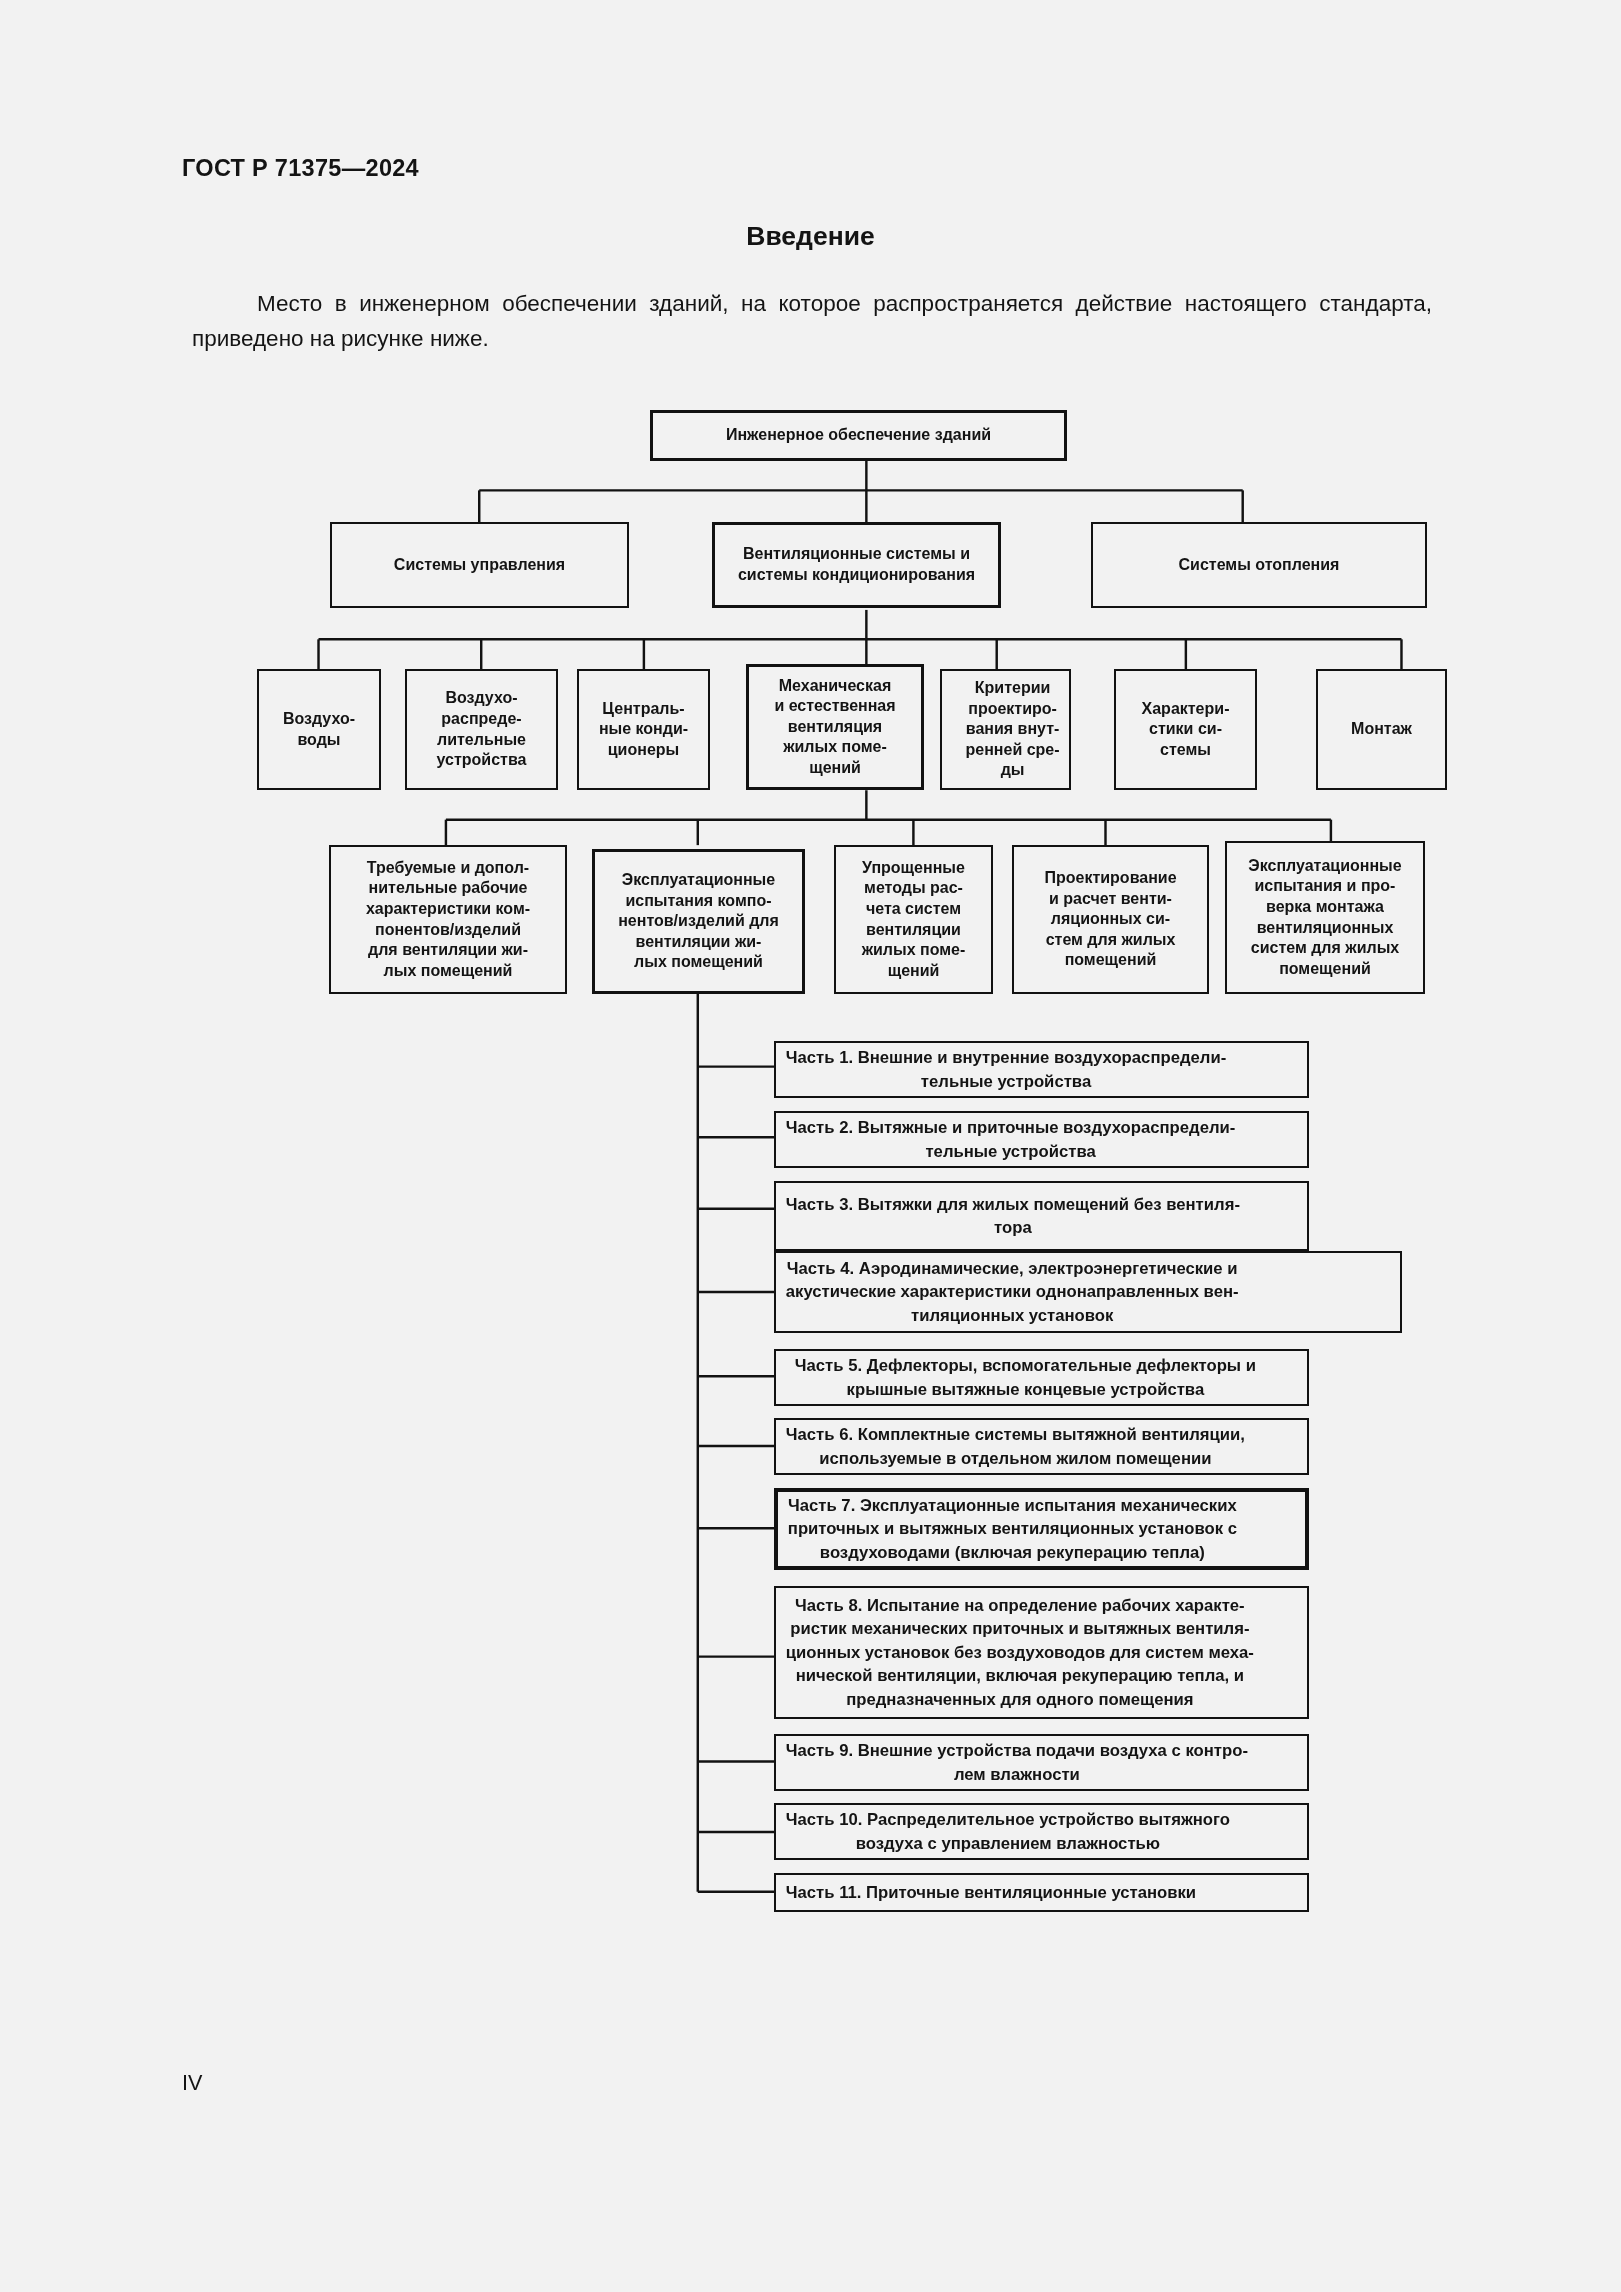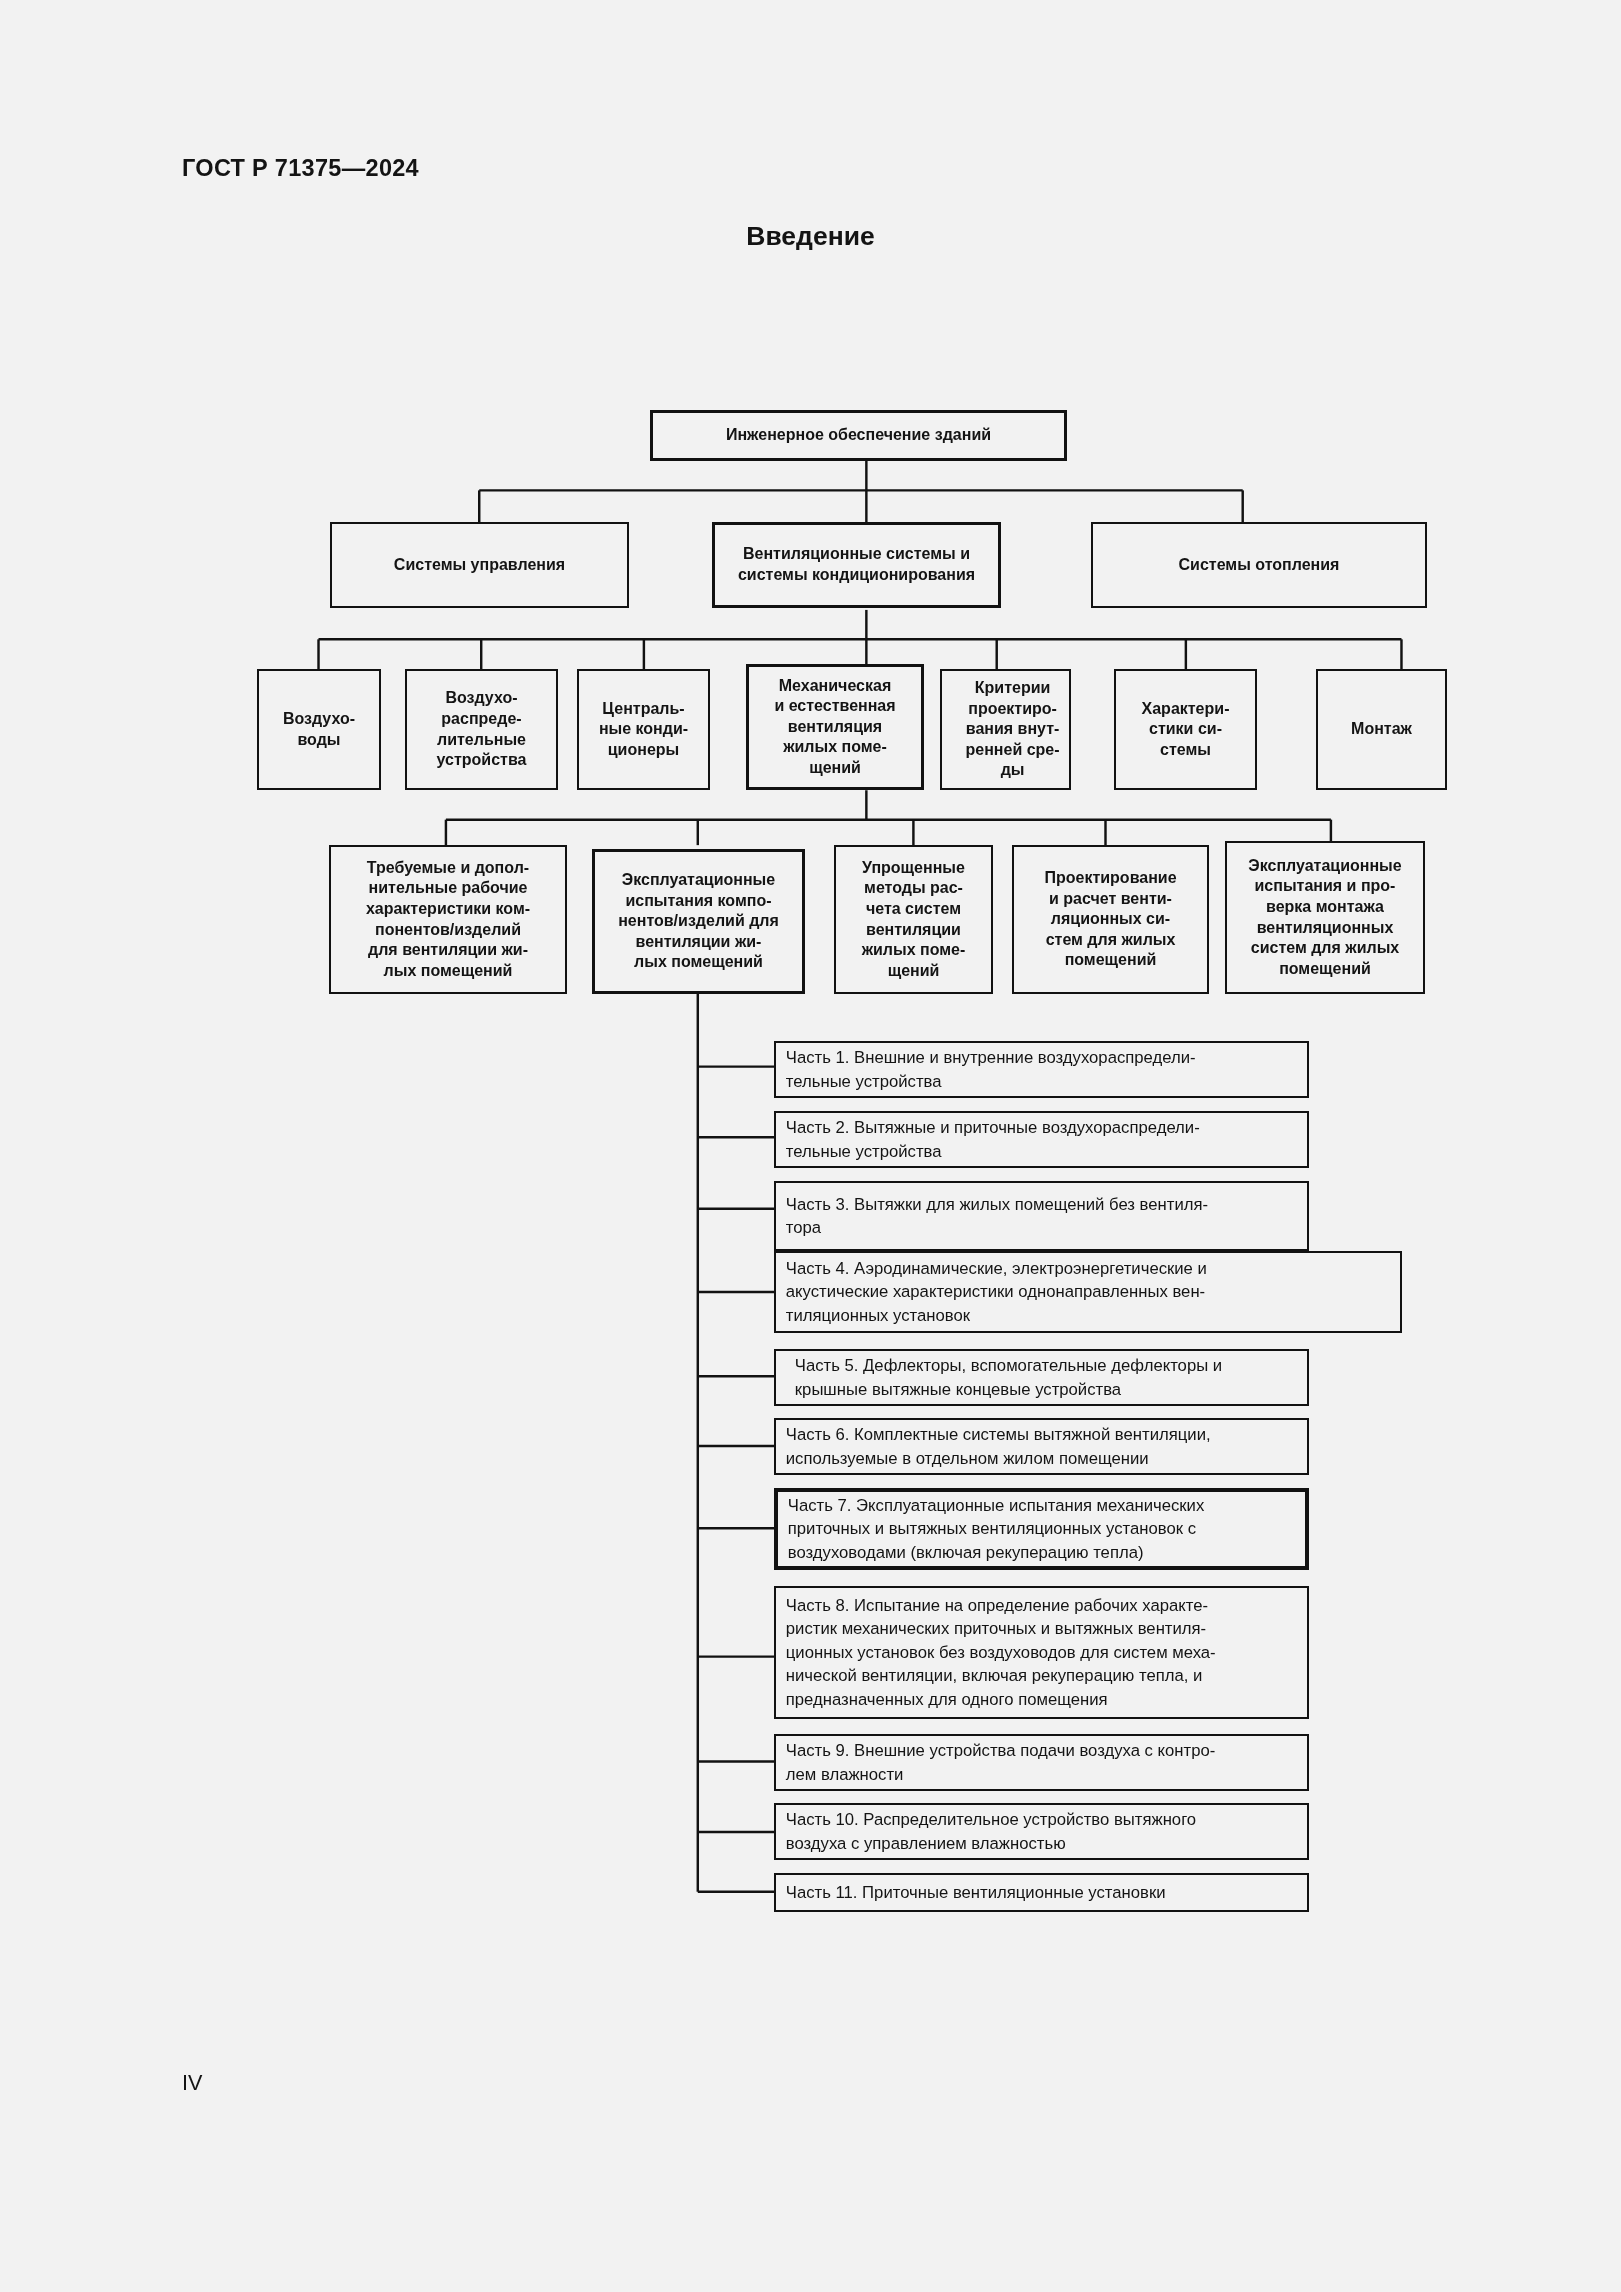--- a/index.html
+++ b/index.html
@@ -48,35 +48,36 @@
     padding:2.9px 5.9px;
   }
   .node.thick{border-width:3.9px;}
 
   .part{
     position:absolute;
     box-sizing:border-box;
     background:#f2f2f2;
     border:2.5px solid #121212;
     display:flex;align-items:center;
-    text-align:left;
+    text-align:center;
     font-size:16.7px;
     line-height:23.5px;
-    font-weight:normal;
+    font-weight:bold;
     padding:5.9px 9.8px;
   }
   .part.thick{border-width:4.4px;}
 </style>
 </head>
 <body>
 
 <div class="page">
 
   <div class="doc-header">ГОСТ Р 71375—2024</div>
   <div class="doc-title">Введение</div>
+  <div class="intro"><span class="ind"></span><span>Место в инженерном обеспечении зданий, на которое распространяется действие настоящего стандарта, приведено на рисунке ниже.</span></div>
 
   <div class="diagram">
 
     <svg class="lines" viewBox="0 0 1654 2339" xmlns="http://www.w3.org/2000/svg">
       <g stroke="#121212" stroke-width="2.5" fill="none">
 
         <path d="M884 470 L884 500"></path>
         <path d="M489 500 L1268 500"></path>
         <path d="M489 500 L489 533"></path>
         <path d="M884 500 L884 533"></path>

